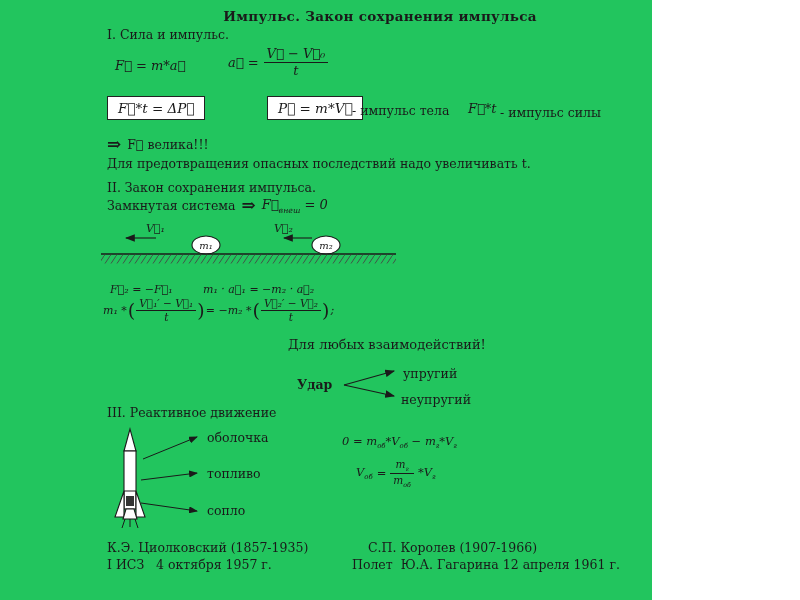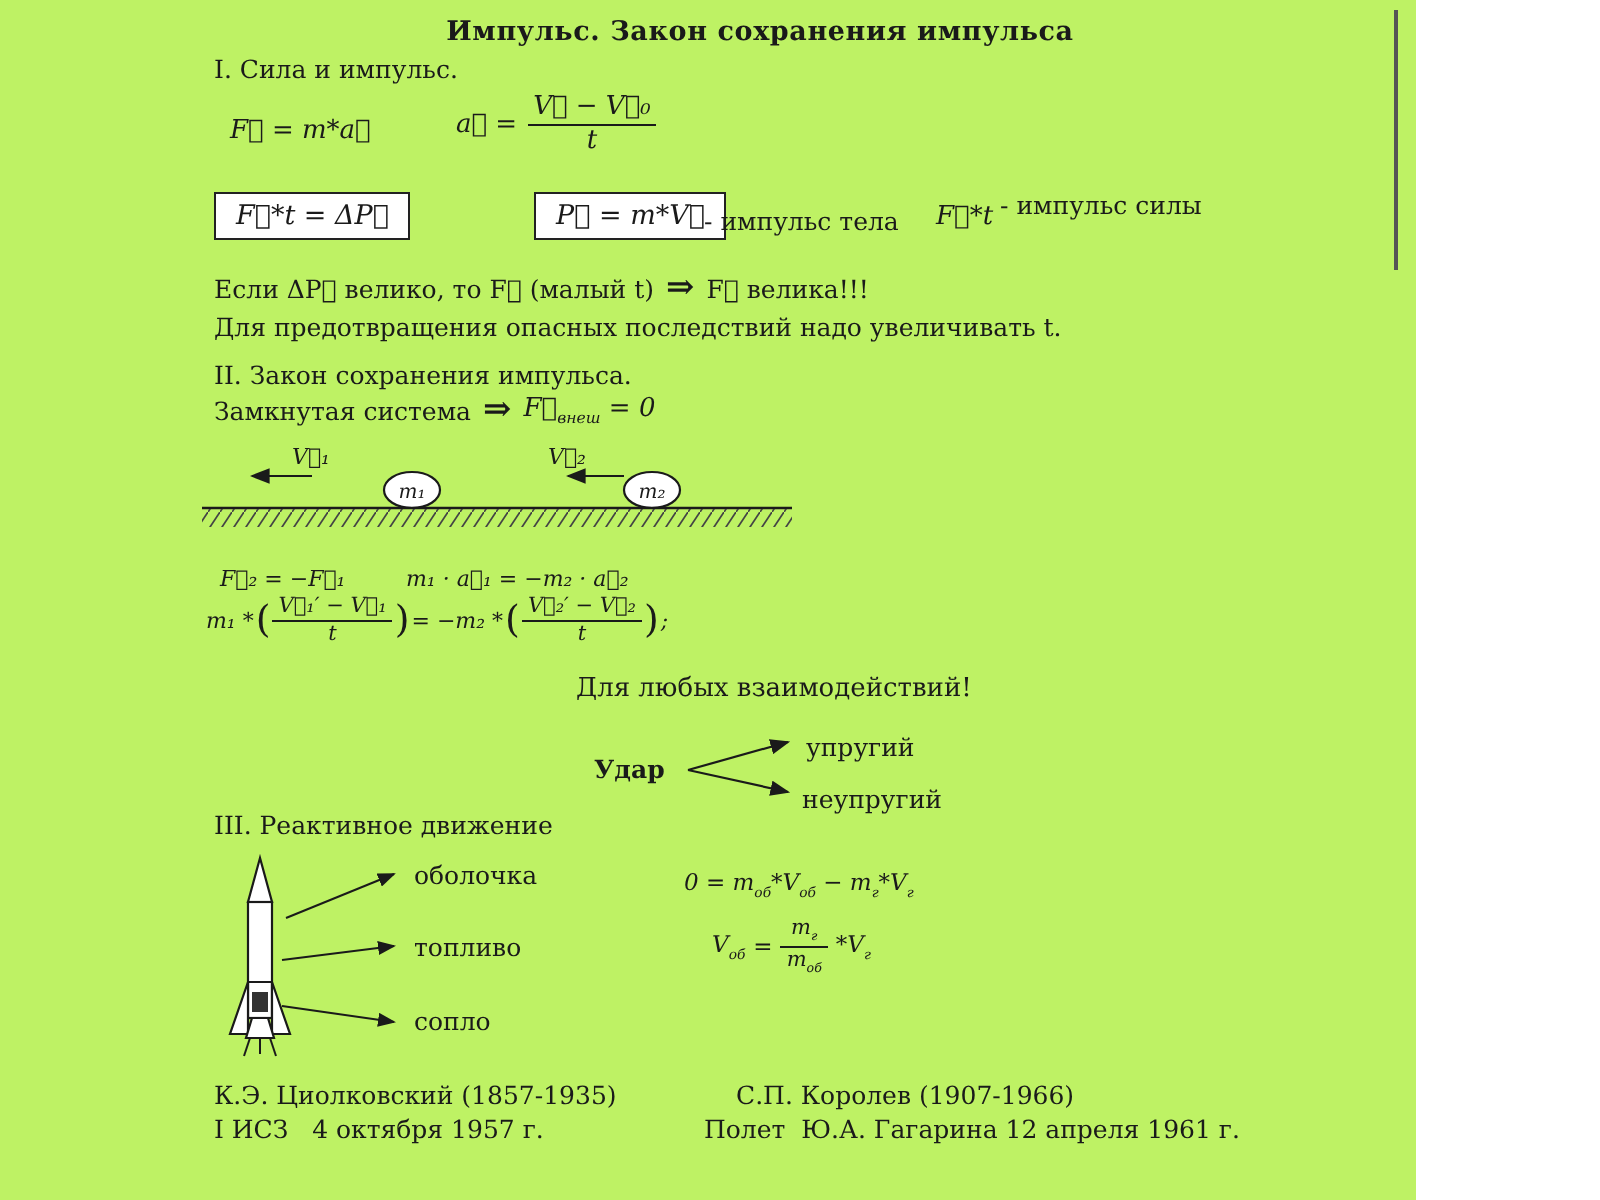--- a/index.html
+++ b/index.html
@@ -2,21 +2,21 @@
 <html><head>
 <meta charset="utf-8">
 <style>
   * { margin:0; padding:0; box-sizing:border-box; }
   html,body { width:800px; height:600px; }
   body {
     background:#ffffff;
     font-family:"DejaVu Serif","Liberation Serif",serif;
     color:#1a1a1a;
   }
-  .slide { position:relative; width:708px; height:600px; background:#bef264; overflow:hidden; }
+  .slide { position:relative; width:652px; height:600px; background:#22c55e; overflow:hidden; }
   .abs { position:absolute; }
   .title { font-size:13.5px; font-weight:bold; text-align:center; letter-spacing:.3px; }
   .body { font-size:12.5px; }
   .formula { font-style:italic; white-space:nowrap; }
   .frow { display:flex; align-items:center; gap:6px; white-space:nowrap; }
   .frac { display:inline-flex; flex-direction:column; text-align:center; vertical-align:middle; }
   .frac .num { display:block; border-bottom:1px solid #1a1a1a; padding:0 3px; line-height:1.2; }
   .frac .den { display:block; padding:0 3px; line-height:1.2; }
   .fs10 { font-size:10.5px;justify-content:space-between; }
   .boxed { border:1.3px solid #222; padding:3px 10px; background:#fff; }
@@ -45,24 +45,23 @@
       <span class="num">V⃗ − V⃗₀</span>
       <span class="den">t</span>
     </span>
   </div>
 
 
   <div class="abs formula boxed" style="left:107px; top:96px; font-size:13.5px;">F⃗*t = ΔP⃗</div>
   <div class="abs formula boxed" style="left:267px; top:96px; font-size:13.5px;">P⃗ = m*V⃗</div>
   <div class="abs body" style="left:352px; top:103px;">- импульс тела</div>
   <div class="abs formula" style="left:468px; top:101px; font-size:13px;">F⃗*t</div>
-  <div class="abs body" style="left:500px; top:95px;">- импульс силы</div>
+  <div class="abs body" style="left:500px; top:105px;">- импульс силы</div>
 
   <div class="abs frow" style="left:107px; top:136px;">
-    <span class="body">Если ΔP⃗ велико, то F⃗ (малый t)</span>
     <span class="imp">⇒</span>
     <span class="body">F⃗  велика!!!</span>
   </div>
   <div class="abs body" style="left:107px; top:156px;">Для предотвращения опасных последствий надо увеличивать t.</div>
 
   <div class="abs body" style="left:107px; top:180px;">II. Закон сохранения импульса.</div>
 
   <div class="abs frow" style="left:107px; top:197px;">
     <span class="body">Замкнутая система</span>
     <span class="imp">⇒</span>

